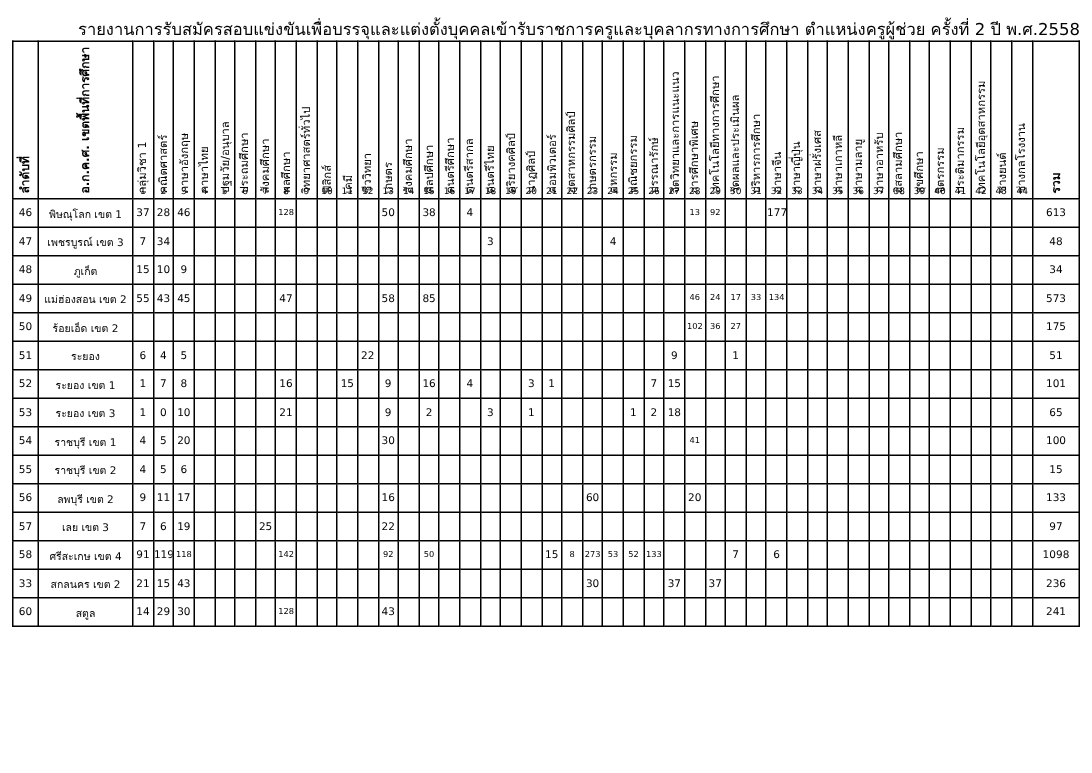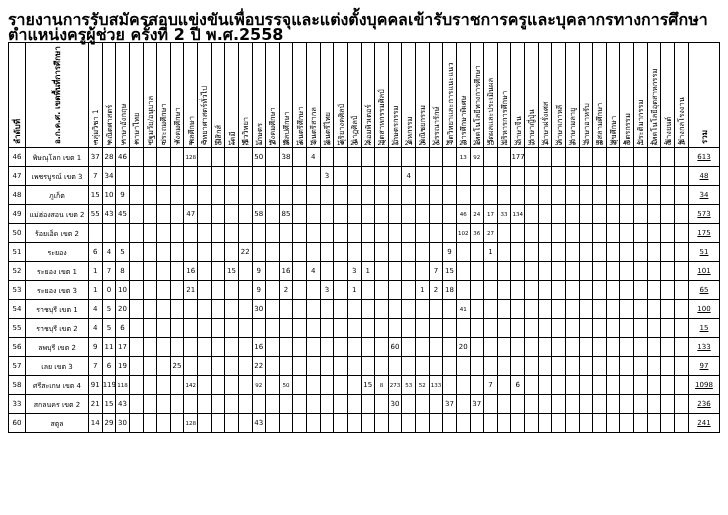--- a/index.html
+++ b/index.html
@@ -10,23 +10,23 @@
     color:#000;
     overflow:hidden;
   }
   .page{
     width:728px;height:515px;
     box-sizing:border-box;
     padding:12px 8px 0 8px;
     position:relative;
   }
   .title1{
-    text-align:left;
-    font-size:16px;
-    font-weight:bold;
+    text-align:right;
+    font-size:11px;
+    font-weight:normal;
     line-height:15px;
     letter-spacing:0px;
   }
   .title2{
     text-align:center;
     font-size:11.5px;
     font-weight:bold;
     line-height:17px;
     margin-bottom:5px;
   }
@@ -89,21 +89,20 @@
   td.cell{
     font-size:7.5px;
     height:18px;
   }
   td.cell.small{font-size:5.5px;}
   td.total{
     font-size:9px;
     font-weight:bold;
     text-align:right;
     padding-right:3px;
-    text-decoration:underline;
   }
 </style>
 </head>
 <body>
 
 <div class="page">
 
   <div class="title1">รายงานการรับสมัครสอบแข่งขันเพื่อบรรจุและแต่งตั้งบุคคลเข้ารับราชการครูและบุคลากรทางการศึกษา ตำแหน่งครูผู้ช่วย ครั้งที่ 2 ปี พ.ศ.2558</div>
 
   <table class="grid">

